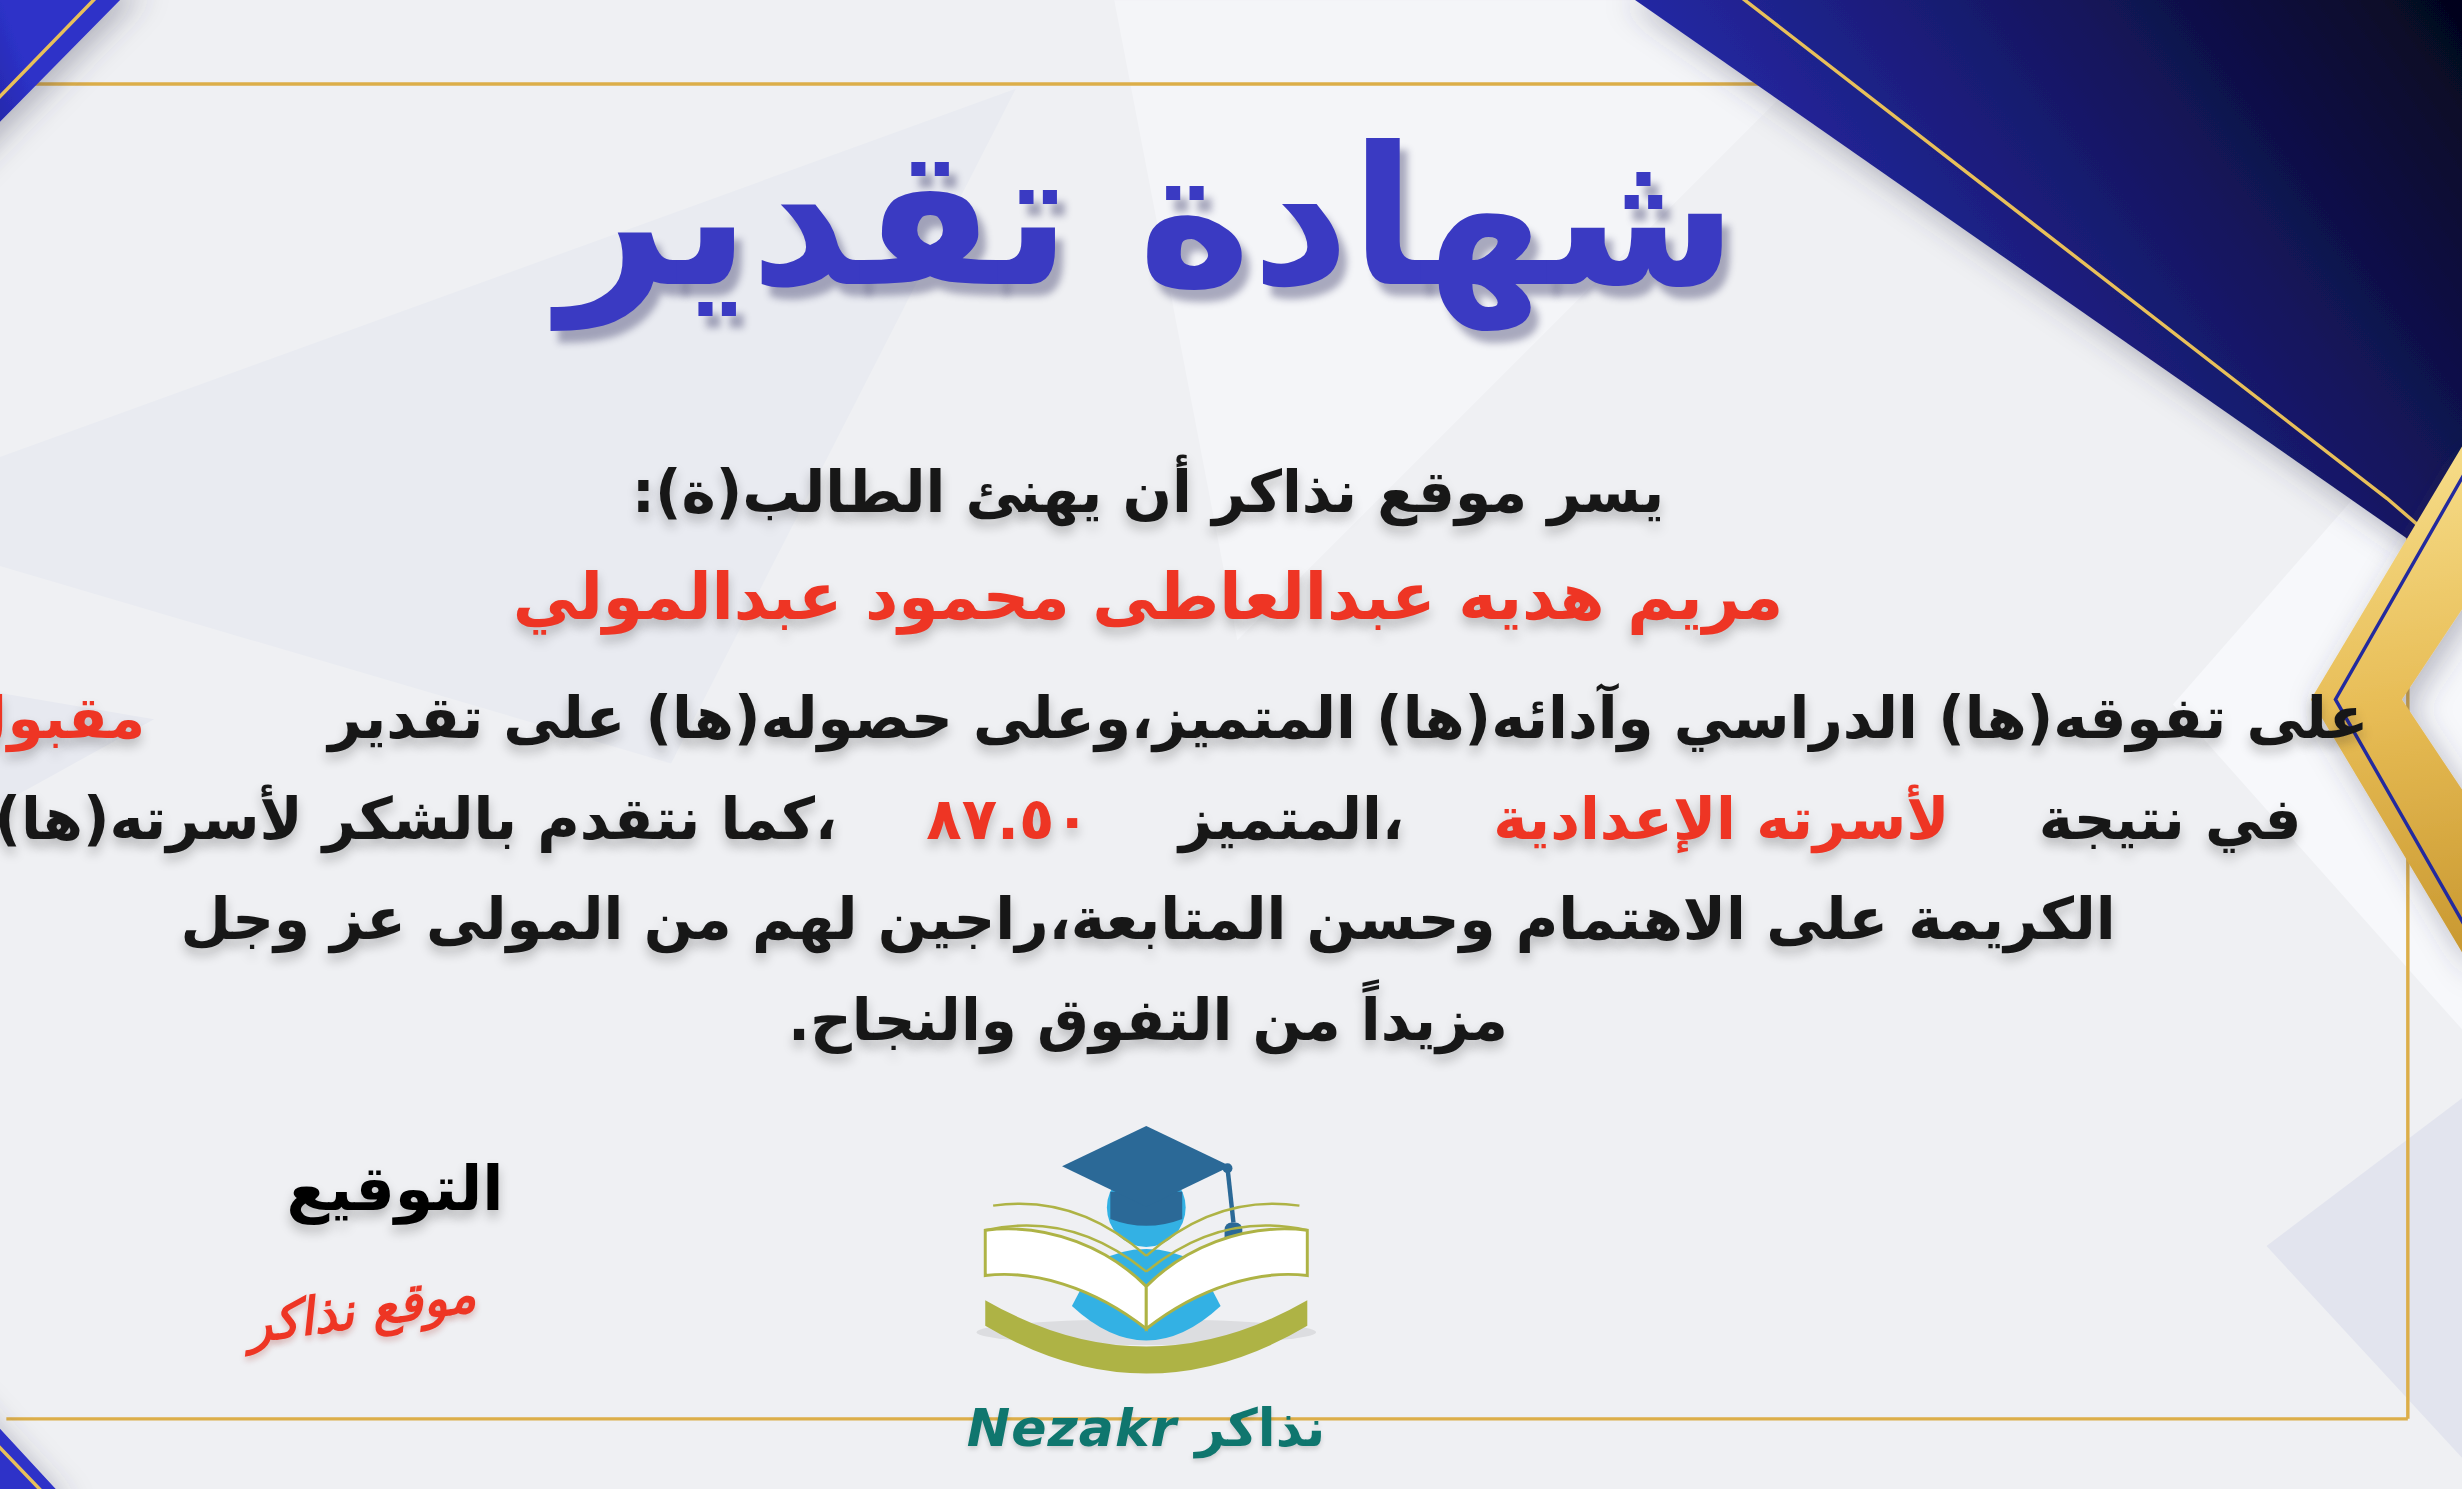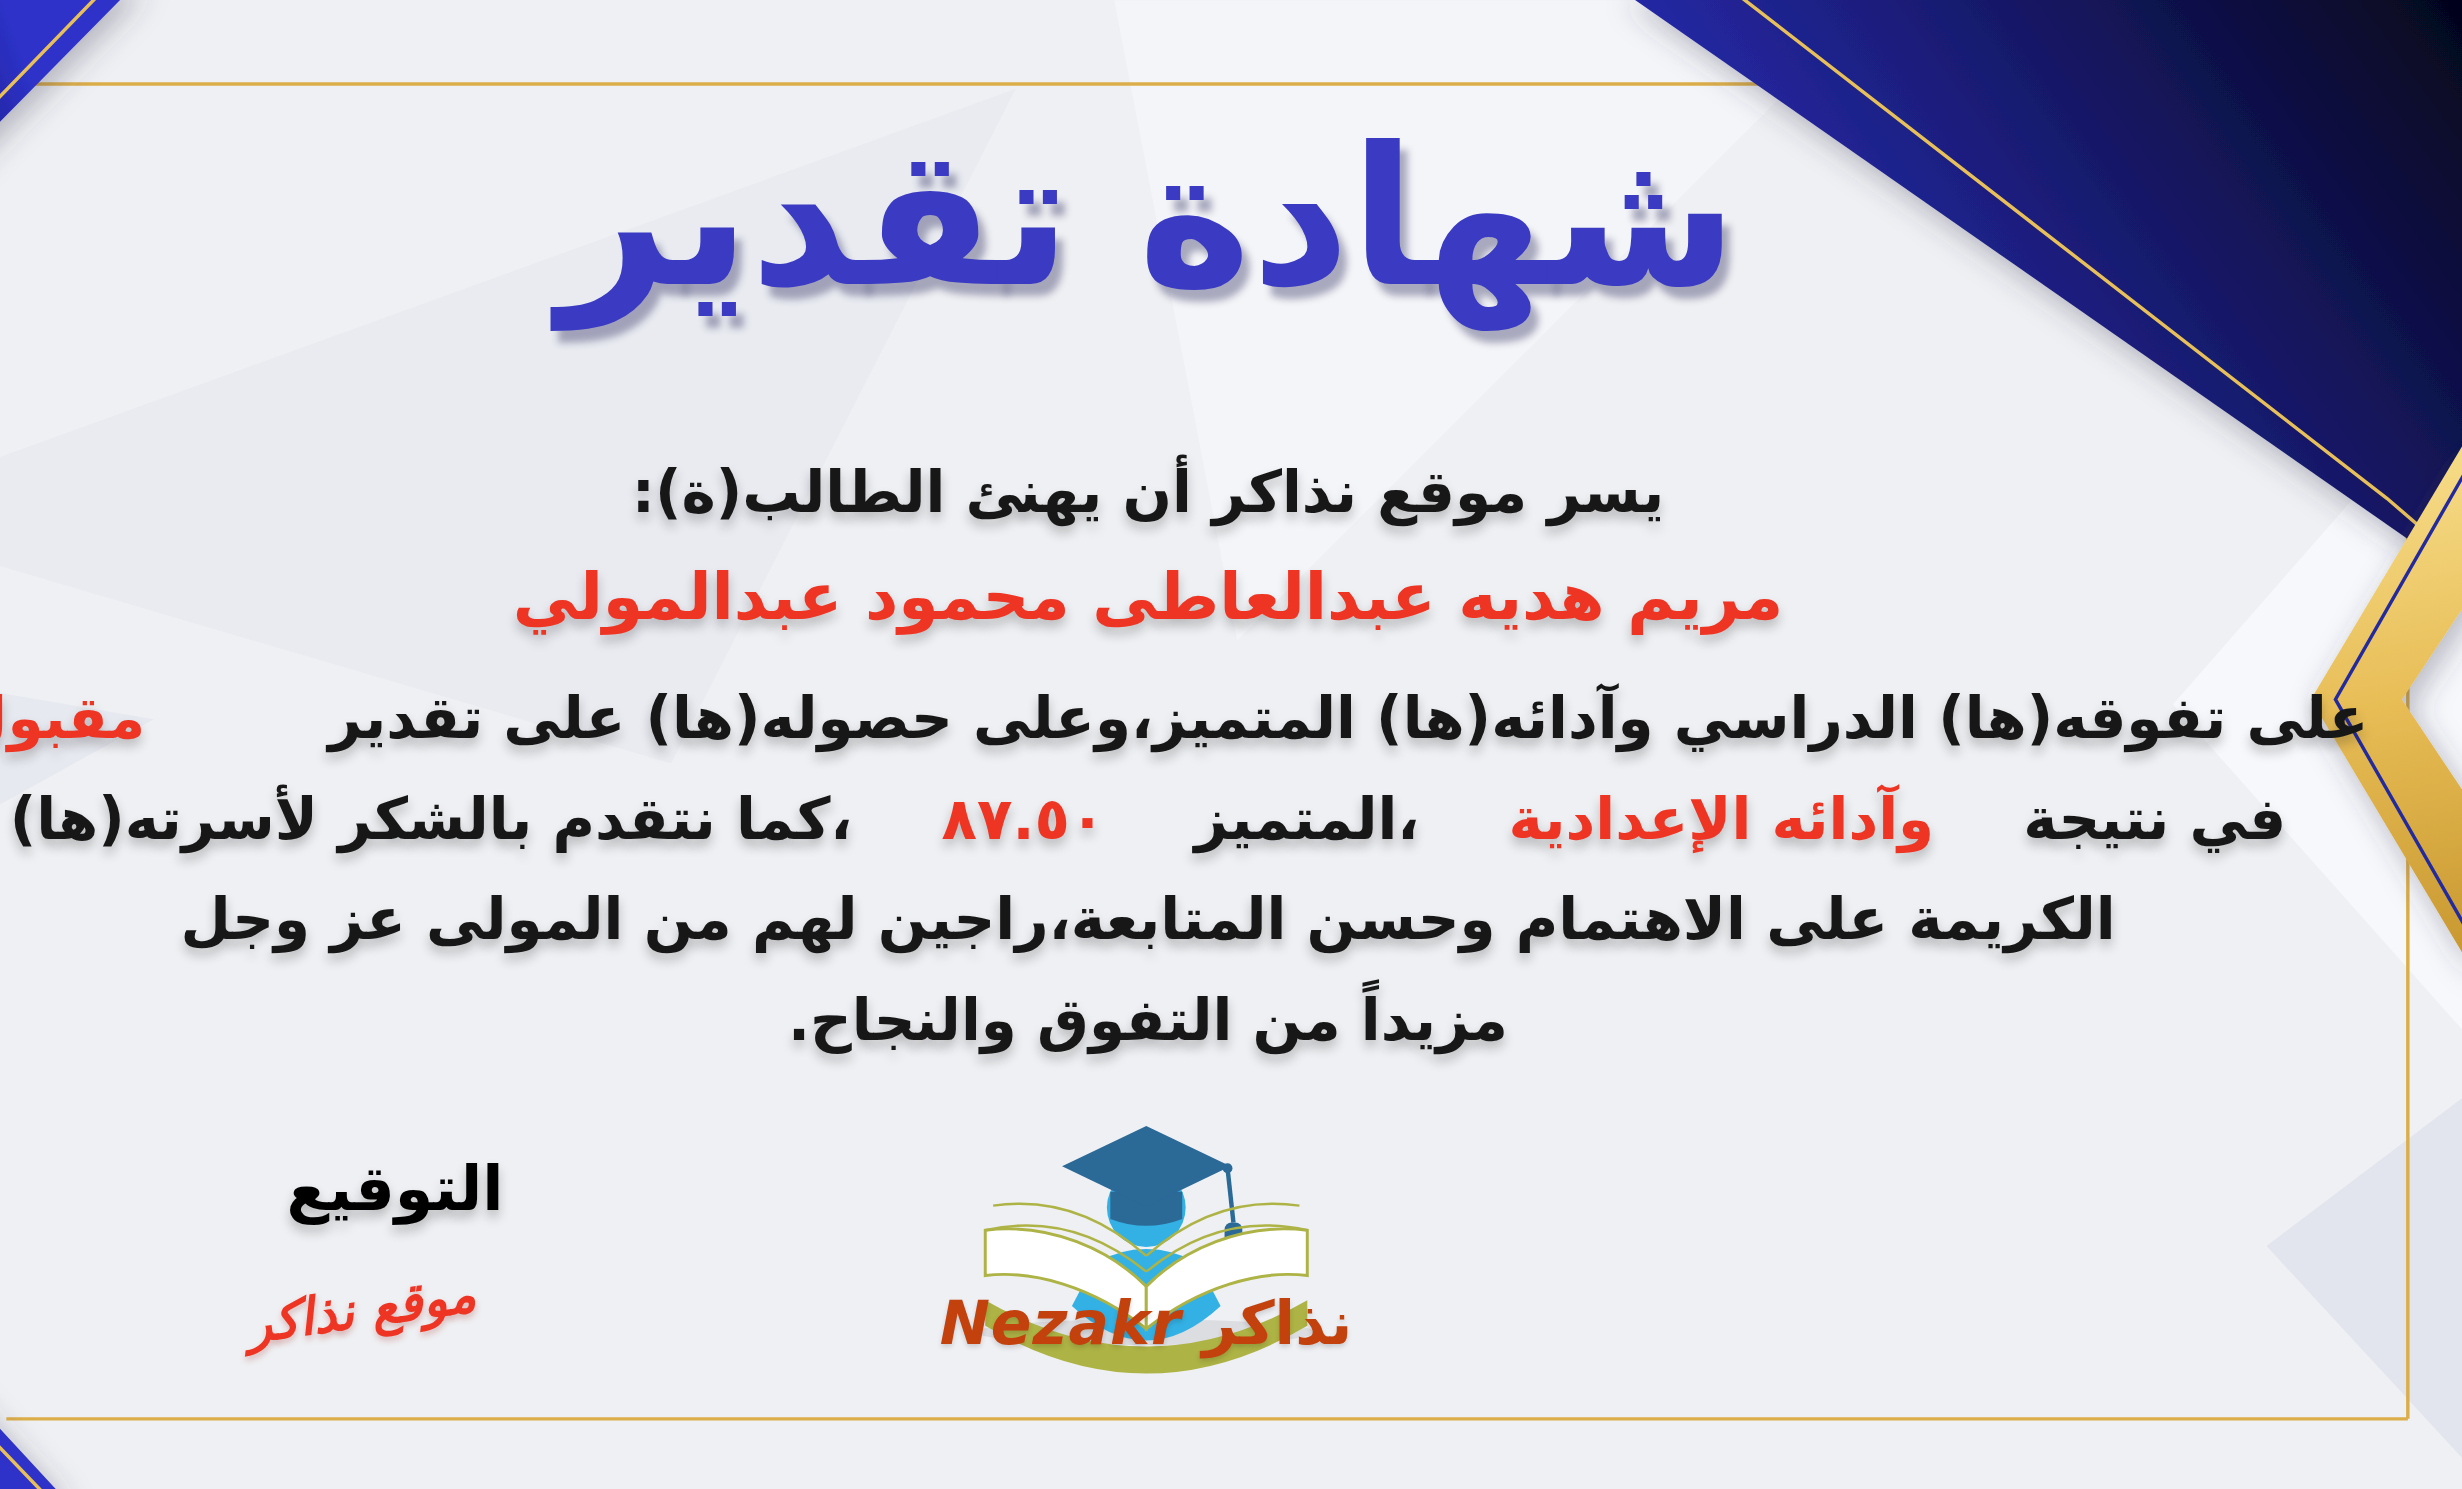--- a/index.html
+++ b/index.html
@@ -41,22 +41,22 @@
     text-align:center;font-size:62px;font-weight:bold;color:#000000;
     text-shadow:0 6.9px 10.8px rgba(25,25,25,0.25);white-space:nowrap;
   }
   .sig-script{
     position:absolute;top:1280px;left:281px;width:492px;
     text-align:center;font-size:51px;font-weight:bold;font-style:italic;
     color:#ee3524;transform:rotate(-8deg);
     text-shadow:0 3.9px 6.9px rgba(150,20,10,0.25);white-space:nowrap;
   }
   .logo-text{
-    position:absolute;top:1288px;left:1066px;width:492px;
-    text-align:center;font-size:60px;font-weight:bold;color:#c2410c;
+    position:absolute;top:1398px;left:1066px;width:492px;
+    text-align:center;font-size:52px;font-weight:bold;color:#0f766e;
     text-shadow:0 3px 4.9px rgba(0,0,0,0.15);white-space:nowrap;
   }
   .logo-text .latin{font-style:italic;letter-spacing:1px;}
 </style>
 </head>
 <body>
 
 <div class="certificate">
 
   <svg class="decor" viewBox="0 0 5337 3025" aria-hidden="true">
@@ -153,21 +153,21 @@
   <div class="line intro">يسر موقع نذاكر أن يهنئ الطالب(ة):</div>
   <div class="line name">مريم هديه عبدالعاطى محمود عبدالمولي</div>
 
   <div class="line l3">
     <span>على تفوقه(ها) الدراسي وآدائه(ها) المتميز،وعلى حصوله(ها) على تقدير</span>
     <span class="red gap-wide">مقبول</span>
   </div>
 
   <div class="line l4">
     <span>في نتيجة</span>
-    <span class="red gap">وآدائه الإعدادية</span>
+    <span class="red gap">لأسرته الإعدادية</span>
     <span>،المتميز</span>
     <span class="red gap">٨٧.٥٠</span>
     <span>،كما نتقدم بالشكر لأسرته(ها)</span>
   </div>
 
   <div class="line l5">الكريمة على الاهتمام وحسن المتابعة،راجين لهم من المولى عز وجل</div>
   <div class="line l6">مزيداً من التفوق والنجاح.</div>
 
   <div class="sig-label">التوقيع</div>
   <div class="sig-script">موقع نذاكر</div>

